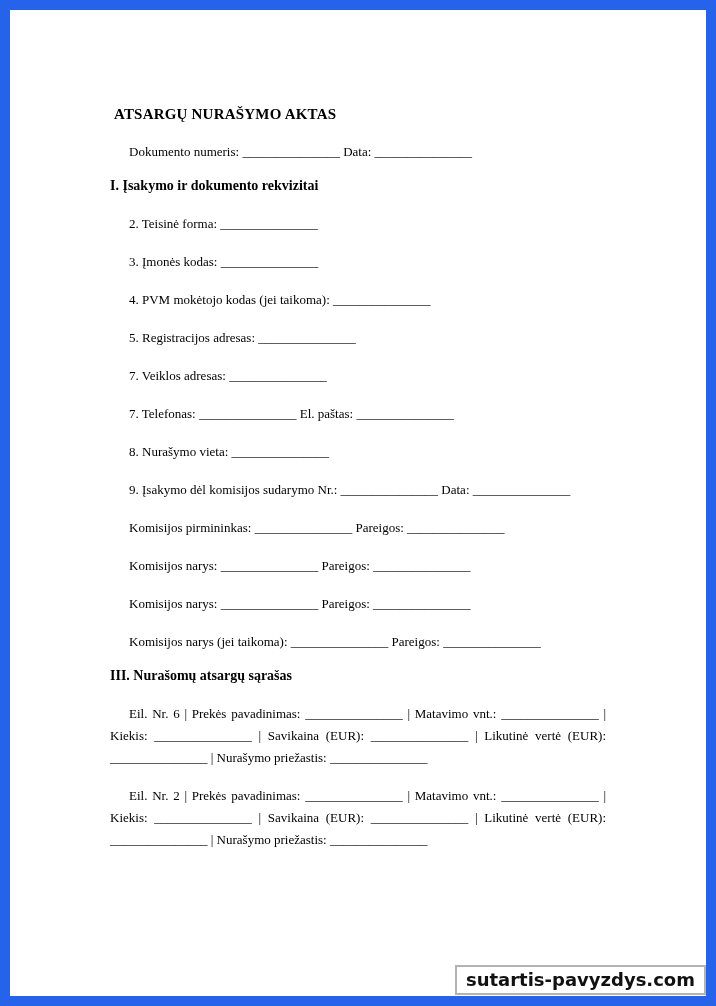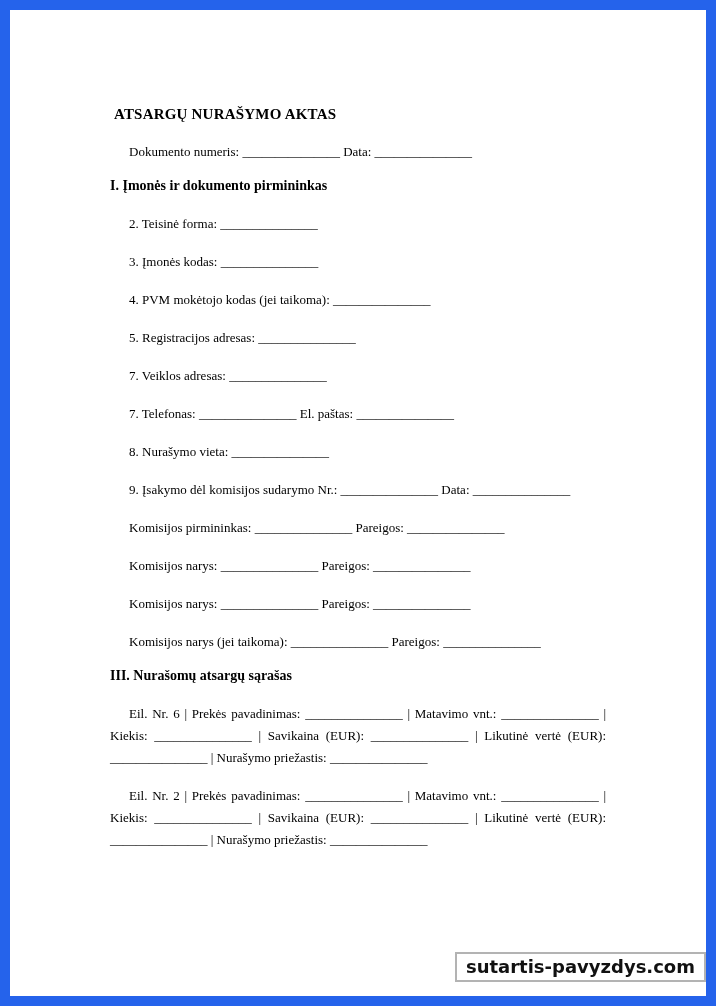--- a/index.html
+++ b/index.html
@@ -46,21 +46,21 @@
     margin:16px 0 12px 0;
     text-indent:19px;
     line-height:22px;
   }
   .doc p.justify{
     text-align:justify;
   }
   .watermark{
     position:absolute;
     right:10px;
-    bottom:24px;
+    bottom:11px;
     background:#ffffff;
     border:2px solid var(--badge-border);
     padding:2px 9px 3px 9px;
     font-family:"DejaVu Sans","Liberation Sans",sans-serif;
     font-weight:bold;
     font-size:18px;
     color:#111111;
     white-space:nowrap;
   }
 </style>
@@ -68,21 +68,21 @@
 <body>
 
 <div class="page-frame"></div>
 
 <div class="doc">
 
   <h1>ATSARGŲ NURAŠYMO AKTAS</h1>
 
   <p>Dokumento numeris: _______________ Data: _______________</p>
 
-  <h2>I. Įmonės ir dokumento pirmininkas</h2>
+  <h2>I. Įsakymo ir dokumento rekvizitai</h2>
 
   <p>2. Teisinė forma: _______________</p>
   <p>3. Įmonės kodas: _______________</p>
   <p>4. PVM mokėtojo kodas (jei taikoma): _______________</p>
   <p>5. Registracijos adresas: _______________</p>
   <p>7. Veiklos adresas: _______________</p>
   <p>7. Telefonas: _______________ El. paštas: _______________</p>
   <p>8. Nurašymo vieta: _______________</p>
   <p>9. Įsakymo dėl komisijos sudarymo Nr.: _______________ Data: _______________</p>
 

